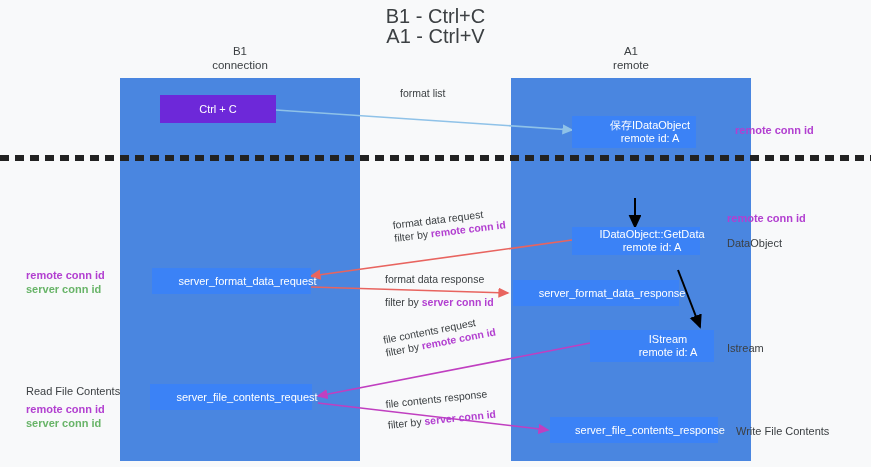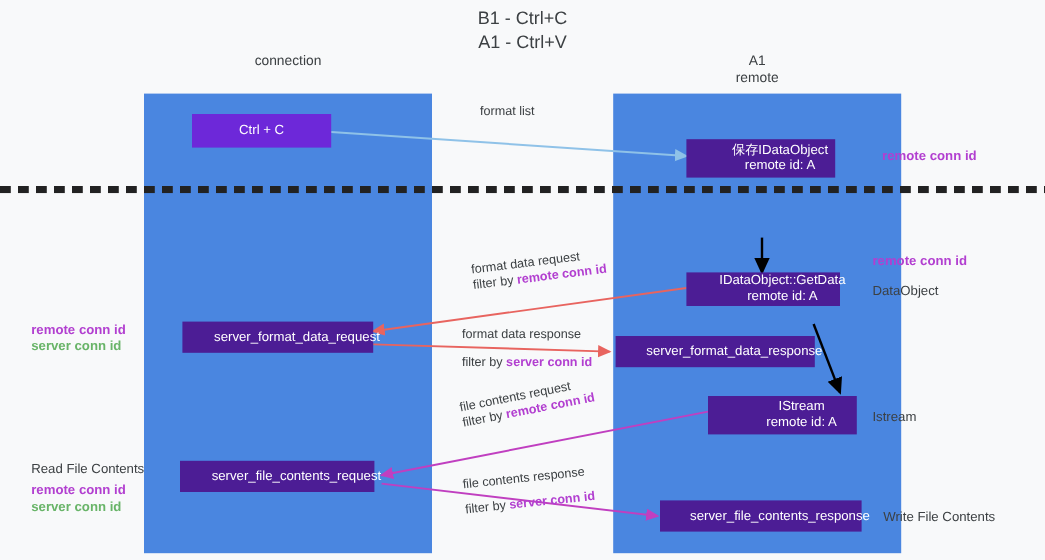--- a/index.html
+++ b/index.html
@@ -26,21 +26,21 @@
     background: #4a86e0;
   }
   .lane-b1 { left: 120px; top: 78px; width: 240px; height: 383px; }
   .lane-a1 { left: 511px; top: 78px; width: 240px; height: 383px; }
 
   .title {
     position: absolute;
     left: 0; top: 6px;
     width: 871px;
     text-align: center;
-    font-size: 15px;
+    font-size: 20px;
     color: #3c4043;
     line-height: 20px;
   }
   .col-head {
     position: absolute;
     text-align: center;
     font-size: 11.5px;
     color: #3c4043;
     line-height: 14px;
   }
@@ -54,21 +54,21 @@
     flex-direction: column;
     align-items: center;
     justify-content: center;
     color: #ffffff;
     font-size: 11px;
     line-height: 13px;
     text-align: center;
     padding: 2px 4px;
   }
   .node.green { background: #6d28d9; }
-  .node.orange { background: #4c1d95; padding-left: 36px; }
+  .node.orange { background: #3b82f6; padding-left: 36px; }
 
   .side-label {
     position: absolute;
     font-size: 11px;
     line-height: 14px;
     white-space: nowrap;
   }
   .c-purple { color: #b23fd0; font-weight: bold; }
   .c-green  { color: #68b468; font-weight: bold; }
   .c-dark   { color: #3c4043; }
@@ -104,20 +104,21 @@
 
   <div class="lane lane-b1"></div>
   <div class="lane lane-a1"></div>
 
   <div class="title">
     <div>B1 - Ctrl+C</div>
     <div>A1 - Ctrl+V</div>
   </div>
 
   <div class="col-head head-b1">
+    <div>B1</div>
     <div>connection</div>
   </div>
   <div class="col-head head-a1">
     <div>A1</div>
     <div>remote</div>
   </div>
 
   <svg class="overlay" viewBox="0 0 871 467">
     <defs>
       <marker id="ah-blue" markerWidth="7" markerHeight="7" refX="6" refY="3.2" orient="auto">

